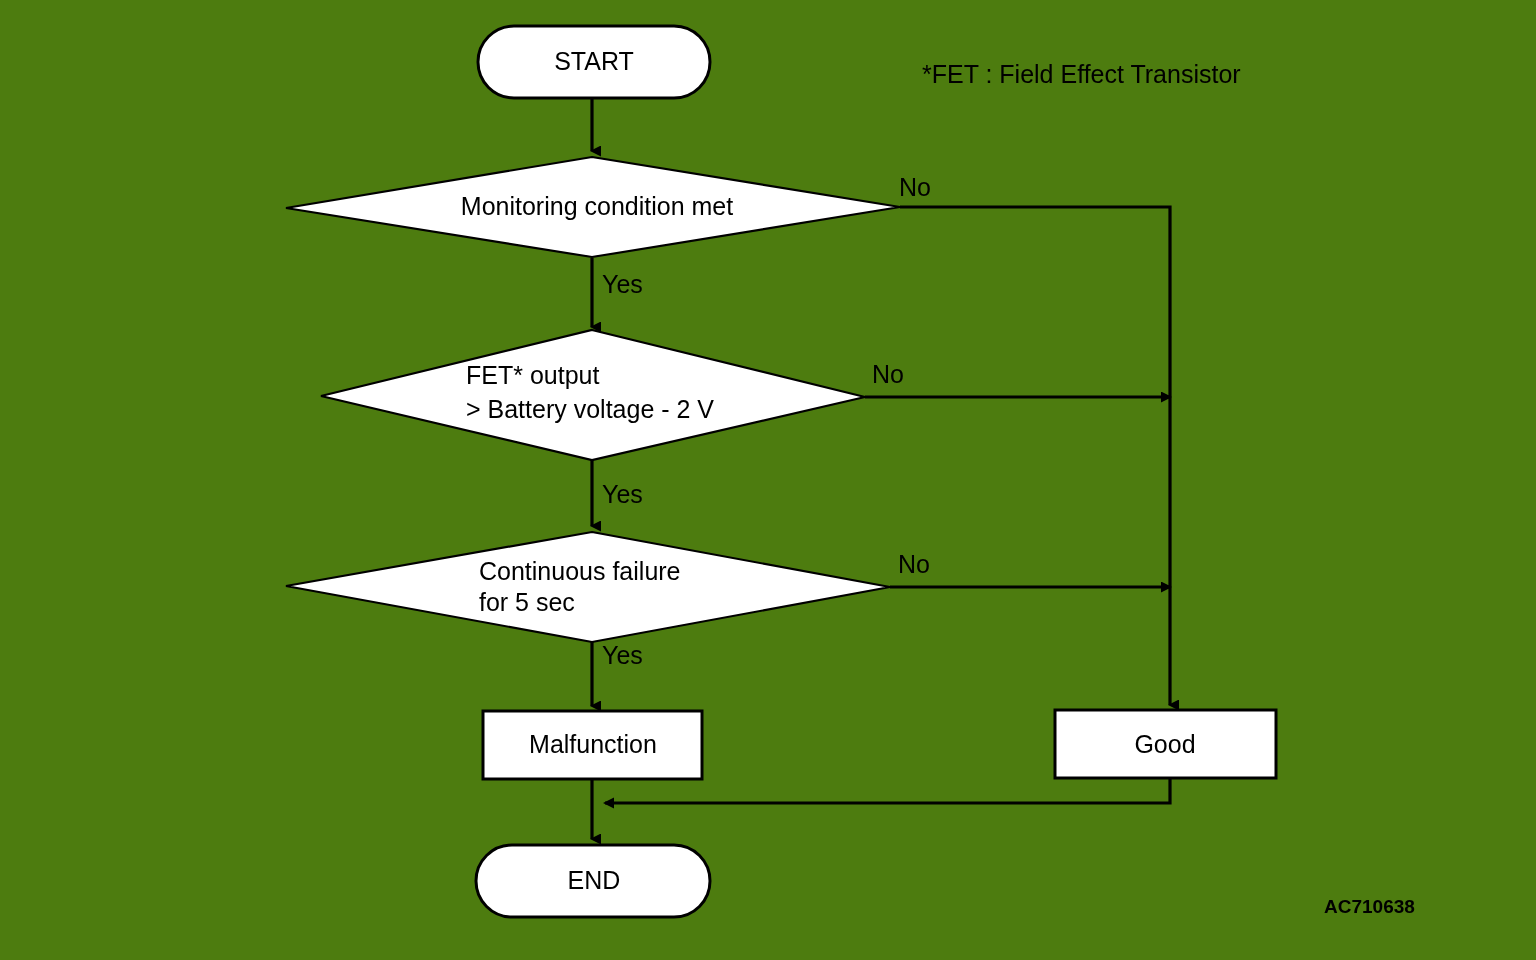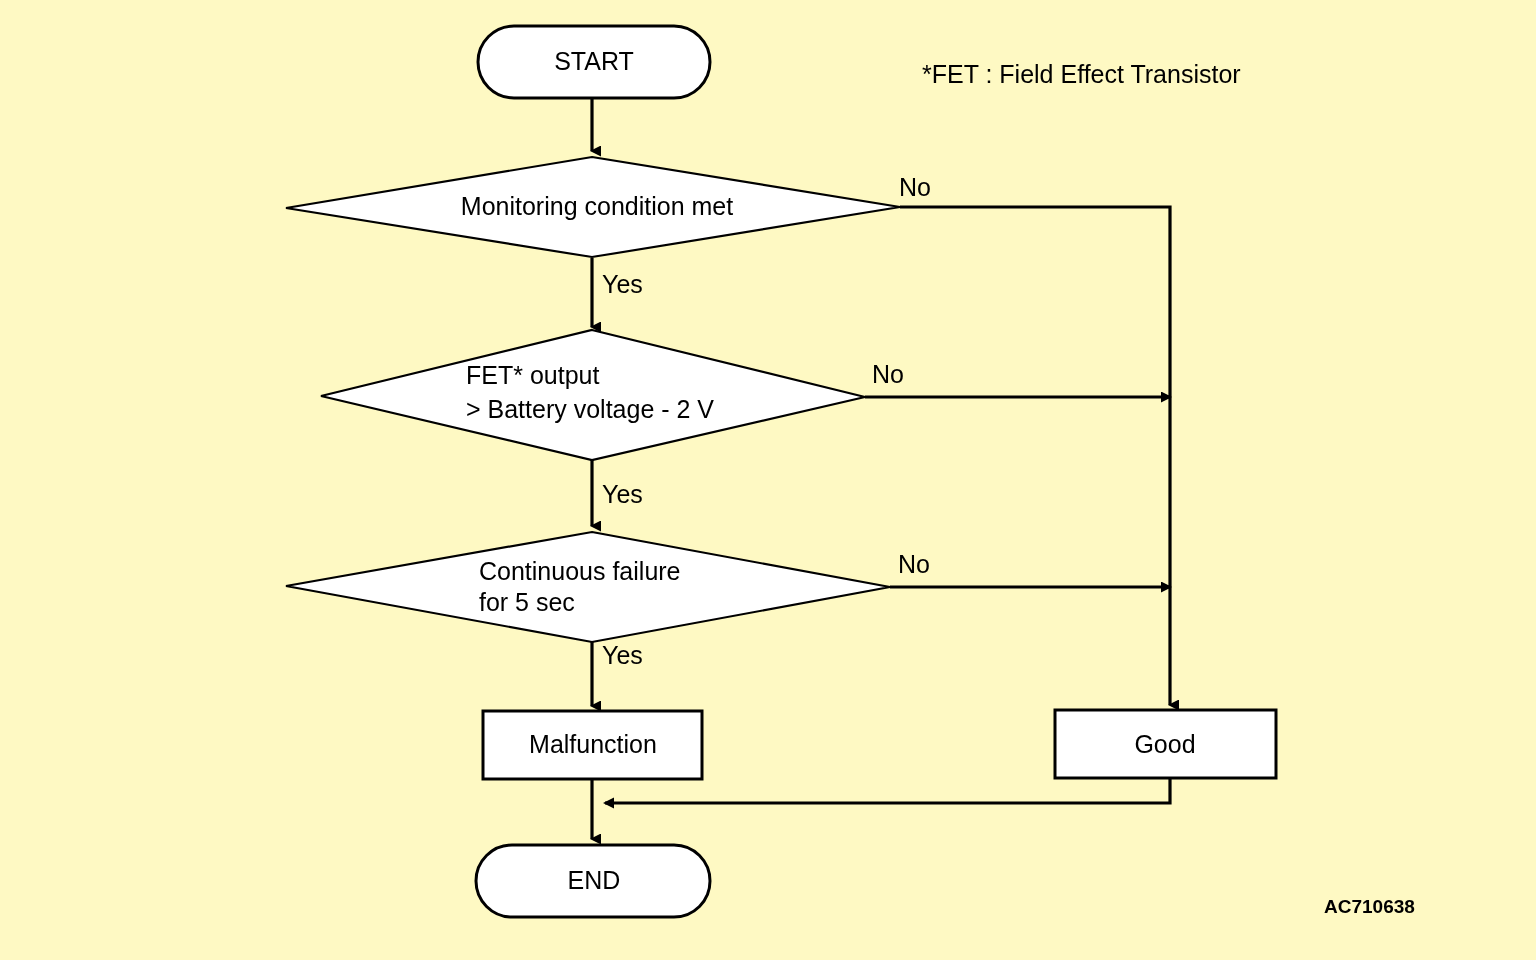--- a/index.html
+++ b/index.html
@@ -8,21 +8,21 @@
     padding: 0;
     background: #ffffff;
   }
   body {
     font-family: "Liberation Sans", sans-serif;
   }
   #page {
     position: relative;
     width: 1536px;
     height: 960px;
-    background: #fef9c3;
+    background: #4d7c0f;
     overflow: hidden;
   }
   #flow-svg {
     position: absolute;
     left: 0;
     top: 0;
     width: 1536px;
     height: 960px;
     display: block;
   }

